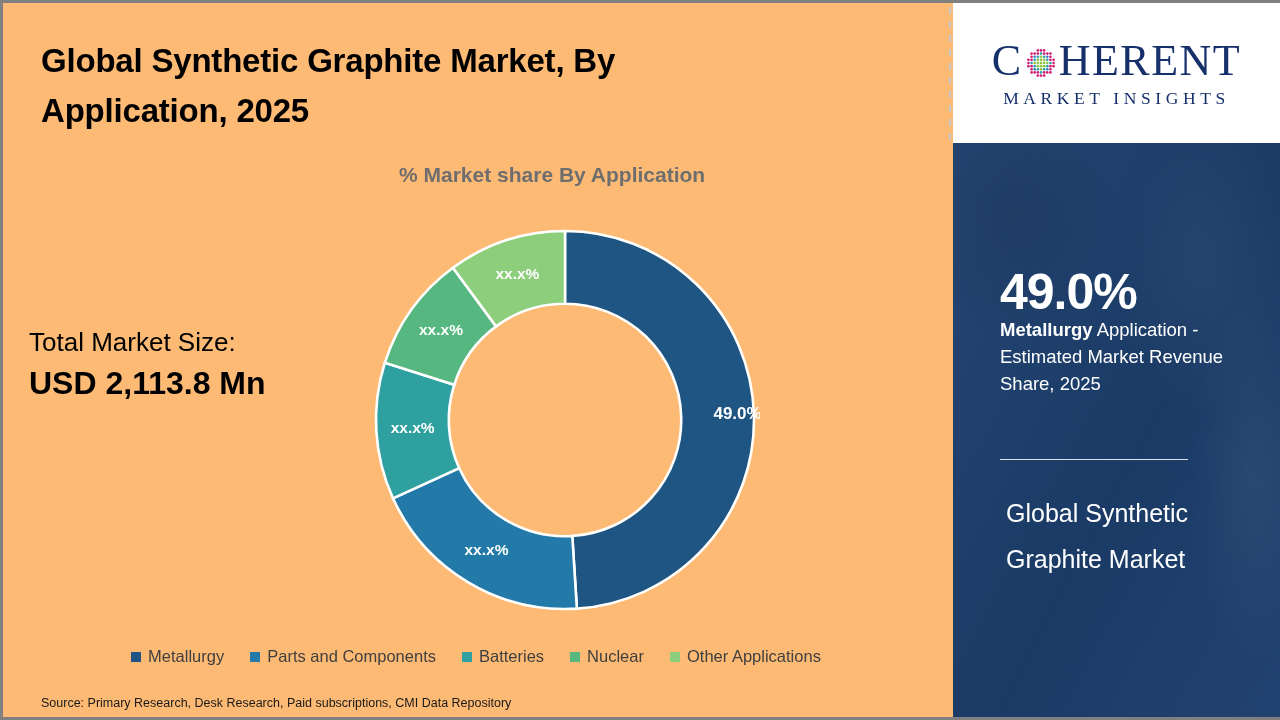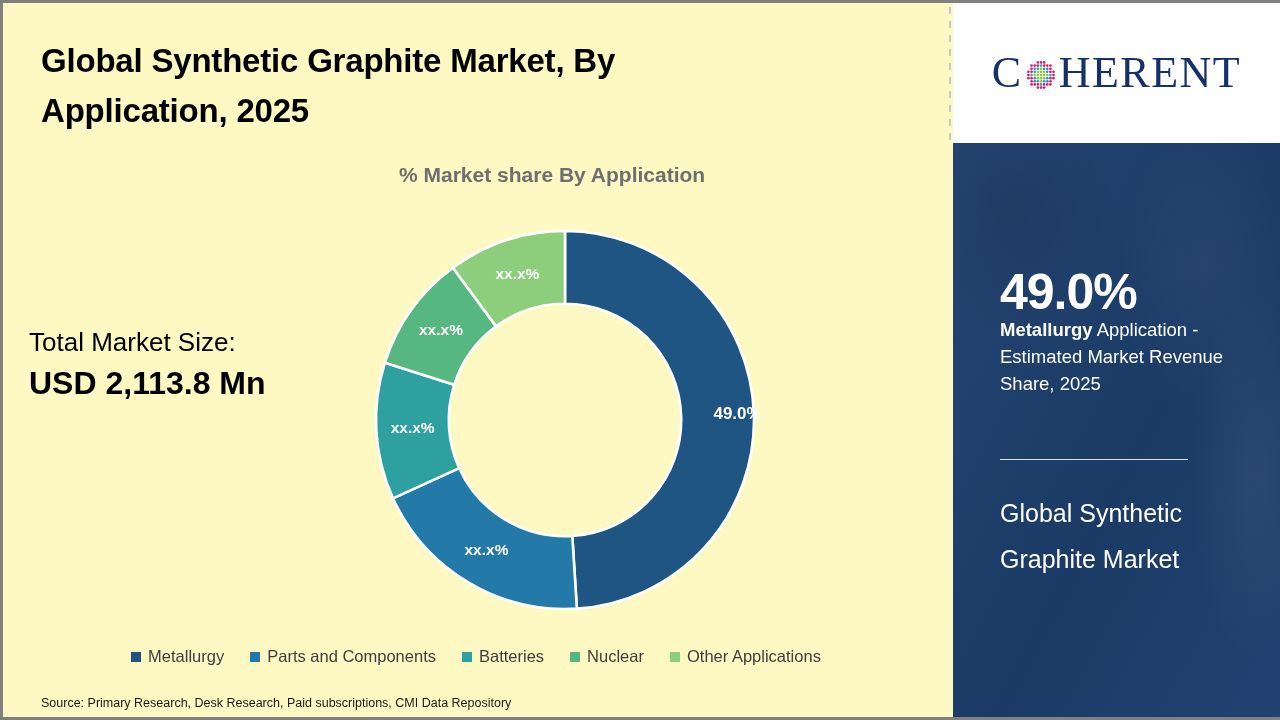--- a/index.html
+++ b/index.html
@@ -9,21 +9,21 @@
     font-family: "Liberation Sans", sans-serif;
     background:#ffffff;
     position:relative;
     overflow:hidden;
   }
 
   #infographic {
     position:absolute;
     left:0; top:0;
     width:1280px; height:720px;
-    background:#fef9c3;
+    background:#fdba74;
     border:3px solid #808080;
   }
 
   
   .left-pane {
     position:absolute;
     left:0; top:0;
     width:946px; height:714px;
   }
 
@@ -214,21 +214,21 @@
   .stat-rule {
     position:absolute;
     left:47px; top:316px;
     width:188px; height:1px;
     background:#ffffff;
     opacity:0.85;
   }
 
   .panel-market-name {
     position:absolute;
-    left:47px; top:348px;
+    left:53px; top:348px;
     width:250px;
     font-size:25px;
     color:#ffffff;
     line-height:1.82;
     font-weight:normal;
   }
 </style>
 </head>
 <body>
 
@@ -359,20 +359,21 @@
               <circle cx="23.7" cy="31.1" r="1.55" fill="#cf1f73"></circle>
               <circle cx="27.4" cy="31.1" r="1.55" fill="#cf1f73"></circle>
               <circle cx="31.1" cy="31.1" r="1.55" fill="#cf1f73"></circle>
               <circle cx="16.3" cy="34.8" r="1.55" fill="#cf1f73"></circle>
               <circle cx="20" cy="34.8" r="1.55" fill="#cf1f73"></circle>
               <circle cx="23.7" cy="34.8" r="1.55" fill="#cf1f73"></circle>
             </g>
         </svg>
         <span>HERENT</span>
       </div>
+      <div class="logo-tagline">MARKET INSIGHTS</div>
     </div>
 
     <div class="navy-panel">
       <div class="navy-texture"></div>
 
       <div class="stat-pct">49.0%</div>
 
       <div class="stat-desc">
         <b>Metallurgy</b><span> Application - Estimated Market Revenue Share, 2025</span>
       </div>

